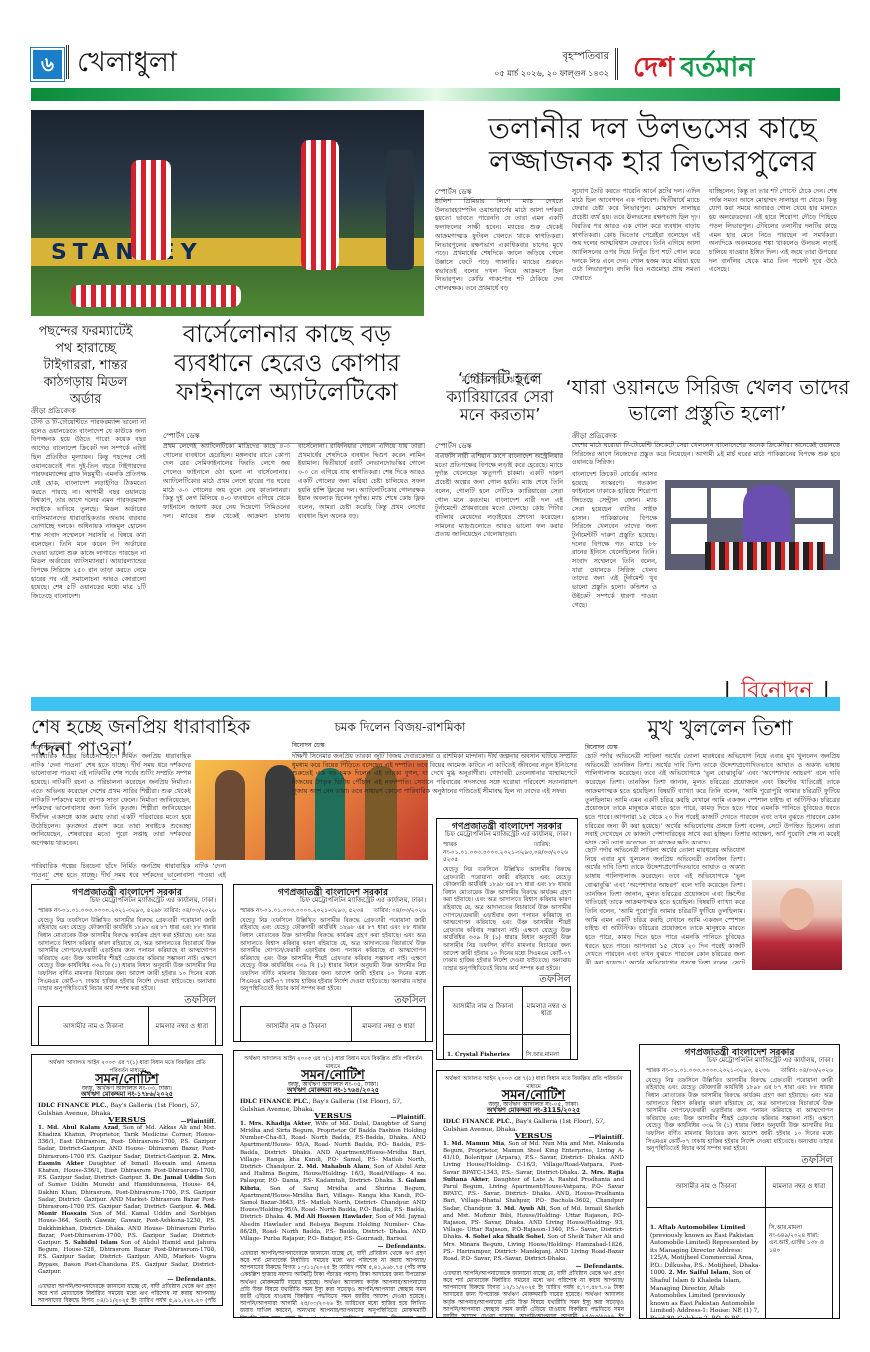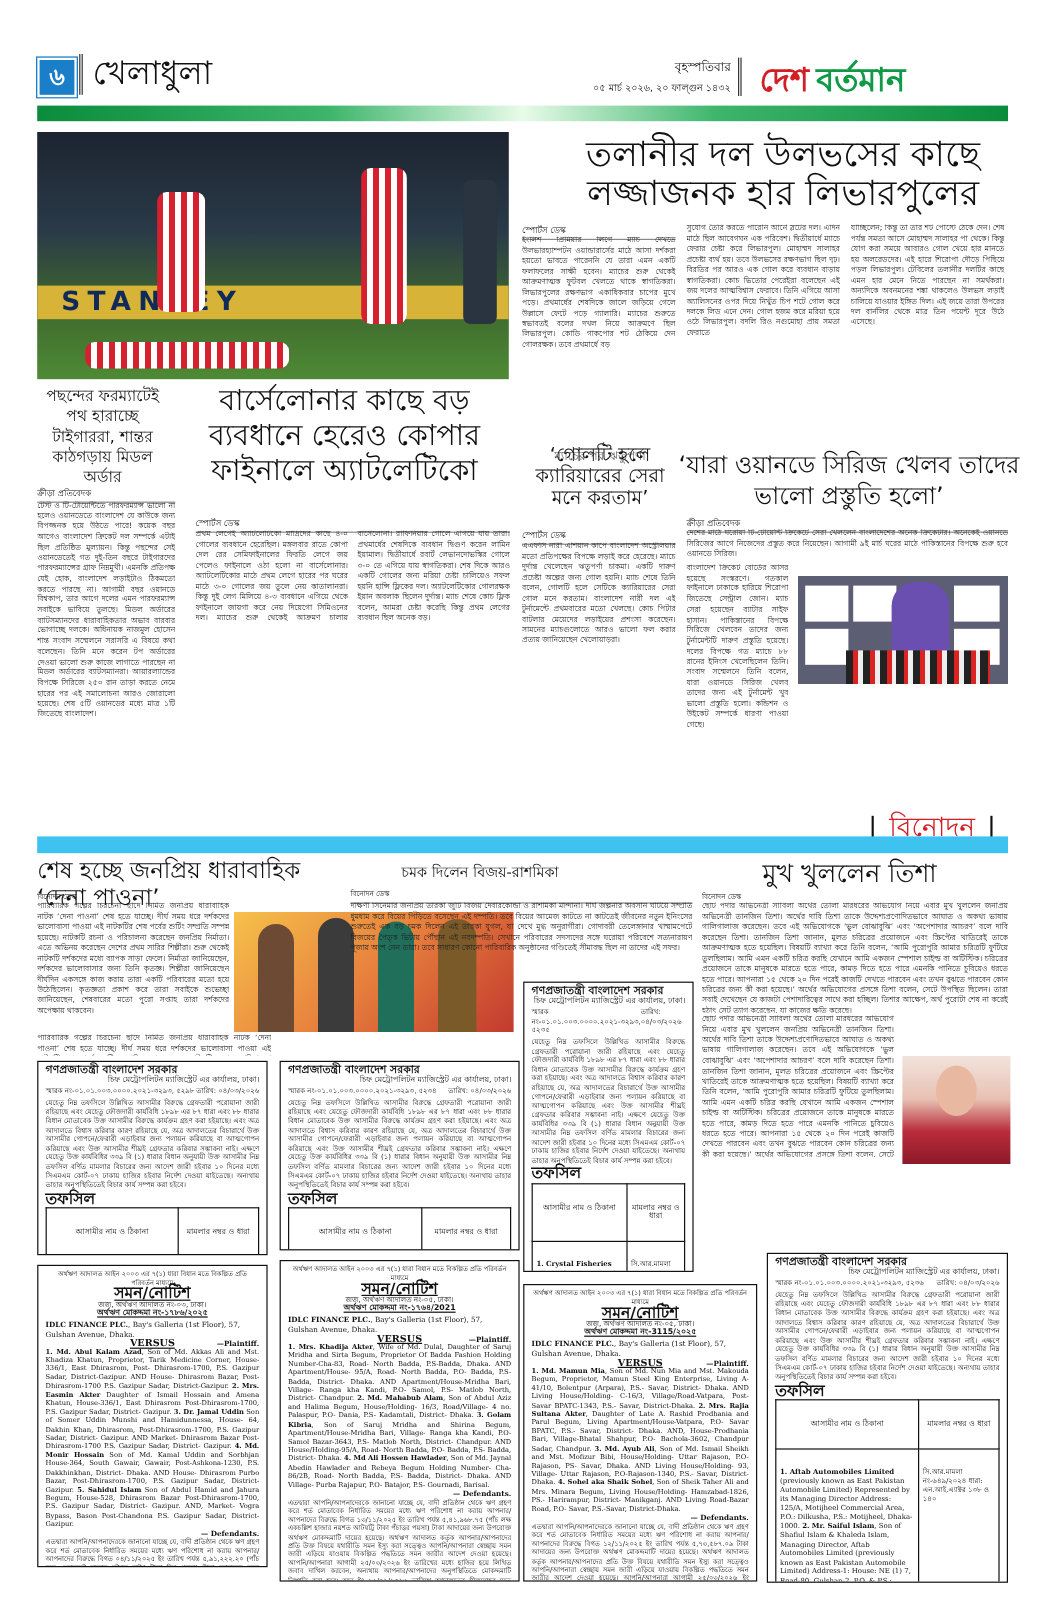--- a/index.html
+++ b/index.html
@@ -28,25 +28,25 @@
   .h-big { font-family: "DejaVu Sans", sans-serif; text-align: center; line-height: 1.15; }
   .byline { font-size: 7px; font-family: "DejaVu Sans", sans-serif; border-bottom: 1px solid #888; padding-bottom: 1px; }
   .body-text { font-size: 6.3px; line-height: 8.7px; text-align: justify; color: #222; overflow: hidden; font-family: "DejaVu Sans", sans-serif; }
 
   .cyan-bar { left: 31px; top: 697px; width: 809px; height: 14px; background: #3ec3f0; }
   .binodon { right: 30px; top: 672px; font-family: "DejaVu Sans", sans-serif; font-size: 22px; color: #d21f26; }
   .binodon .pipe { color: #111; margin: 0 10px; }
 
   
   .notice { border: 1.5px solid #111; padding: 4px 6px; font-size: 5.8px; line-height: 7.6px; overflow: hidden; font-family: "DejaVu Serif", serif; }
-  .notice .gov { text-align: left; font-size: 9px; font-weight: bold; font-family: "DejaVu Sans", sans-serif; }
+  .notice .gov { text-align: center; font-size: 9px; font-weight: bold; font-family: "DejaVu Sans", sans-serif; }
   .notice .office { text-align: right; font-size: 6.5px; font-family: "DejaVu Sans", sans-serif; margin-bottom: 3px; }
   .notice .refline { display: flex; justify-content: space-between; font-size: 5.8px; font-family: "DejaVu Sans", sans-serif; margin-bottom: 2px; }
   .notice .para { text-align: justify; font-family: "DejaVu Sans", sans-serif; }
-  .notice .sched { text-align: left; font-weight: bold; font-size: 13px; margin: 3px 0; font-family: "DejaVu Sans", sans-serif; }
+  .notice .sched { text-align: right; font-weight: normal; font-size: 10px; margin: 3px 0; font-family: "DejaVu Sans", sans-serif; }
   .notice table { width: 100%; border-collapse: collapse; }
   .notice th, .notice td { border: 1px solid #111; padding: 16px 3px; vertical-align: top; font-size: 5.8px; }
   .notice th { font-family: "DejaVu Sans", sans-serif; font-weight: normal; font-size: 6.5px; }
   .summon .top-line { text-align: center; font-family: "DejaVu Sans", sans-serif; font-size: 5.5px; }
   .summon .title { text-align: center; font-family: "DejaVu Sans", sans-serif; font-size: 13px; font-weight: bold; text-decoration: underline; margin: 1px 0; }
   .summon .court { text-align: center; font-family: "DejaVu Sans", sans-serif; font-size: 6px; }
   .summon .case { text-align: center; font-family: "DejaVu Sans", sans-serif; font-size: 6.5px; font-weight: bold; text-decoration: underline; margin-bottom: 2px; }
   .summon .plaintiff { font-size: 6px; }
   .summon .versus { text-align: center; font-weight: bold; font-size: 8px; text-decoration: underline; position: relative; }
   .summon .versus .pl { position: absolute; right: 0; top: 1px; font-size: 6px; text-decoration: none; }
@@ -121,21 +121,21 @@
   <div style="position:absolute;left:70px;top:5px;width:30px;height:95px;background:#3b3b3b;border-radius:15px 15px 0 0;"></div>
   <div style="position:absolute;left:120px;top:8px;width:30px;height:92px;background:#1f6f5a;border-radius:15px 15px 0 0;"></div>
   <div style="position:absolute;left:170px;top:6px;width:32px;height:94px;background:#7b5a2a;border-radius:15px 15px 0 0;"></div>
 </div>
 <div class="abs body-text" style="left:31px;top:862px;width:195px;height:18px;">পারিবারিক গল্পের চিরচেনা ছাঁদে নির্মিত জনপ্রিয় ধারাবাহিক নাটক ‘দেনা পাওনা’ শেষ হতে যাচ্ছে। দীর্ঘ সময় ধরে দর্শকদের ভালোবাসা পাওয়া এই নাটকটির শেষ পর্বের শুটিং সম্প্রতি সম্পন্ন হয়েছে। নাটকটি রচনা ও পরিচালনা করেছেন জনপ্রিয় নির্মাতা। এতে অভিনয় করেছেন দেশের প্রথম সারির শিল্পীরা। শুরু থেকেই নাটকটি দর্শকদের মধ্যে ব্যাপক সাড়া ফেলে। নির্মাতা জানিয়েছেন, দর্শকদের ভালোবাসার জন্য তিনি কৃতজ্ঞ। শিল্পীরা জানিয়েছেন দীর্ঘদিন একসঙ্গে কাজ করায় তারা একটি পরিবারের মতো হয়ে উঠেছিলেন। কৃতজ্ঞতা প্রকাশ করে তারা সবাইকে শুভেচ্ছা জানিয়েছেন, শেষবারের মতো পুরো সপ্তাহ তারা দর্শকদের অপেক্ষায় থাকবেন।</div>
 
 <div class="abs" style="left:305px;top:718px;width:190px;text-align:center;font-size:12px;font-family:'DejaVu Sans',sans-serif;">চমক দিলেন বিজয়-রাশমিকা</div>
 <div class="abs byline" style="left:292px;top:740px;width:285px;font-size:6px;">বিনোদন ডেস্ক</div>
 <div class="abs body-text" style="left:292px;top:752px;width:285px;height:58px;">দক্ষিণী সিনেমার জনপ্রিয় তারকা জুটি বিজয় দেবারকোন্ডা ও রাশমিকা মান্দানা। দীর্ঘ জল্পনার অবসান ঘটিয়ে সম্প্রতি ধুমধাম করে বিয়ের পিঁড়িতে বসেছেন এই দম্পতি। তবে বিয়ের আমেজ কাটতে না কাটতেই জীবনের নতুন ইনিংসের শুরুতেই এক বড় চমক দিলেন এই তারকা যুগল, যা দেখে মুগ্ধ অনুরাগীরা। গোদাবরী তেলেঙ্গানার খাম্মামপেটে বিজয়ের পৈতৃক ভিটায় পৌঁছান এই নবদম্পতি। সেখানে পরিবারের সদস্যদের সঙ্গে ঘরোয়া পরিবেশে সত্যনারায়ণ পূজায় অংশ নেন তারা। তবে সাধারণ কোনো পারিবারিক অনুষ্ঠানের গণ্ডিতেই সীমাবদ্ধ ছিল না তাদের এই সফর।</div>
 
-<div class="abs h-big" style="left:588px;top:716px;width:240px;font-size:21px;">মুখ খুললেন তিশা</div>
+<div class="abs h-big" style="left:600px;top:716px;width:240px;font-size:21px;">মুখ খুললেন তিশা</div>
 <div class="abs" style="left:585px;top:742px;font-size:6px;font-family:'DejaVu Sans',sans-serif;">বিনোদন ডেস্ক</div>
 <div class="abs body-text" style="left:585px;top:752px;width:255px;height:92px;">ছোট পর্দার অভিনেত্রী সাবিলা অর্থের তোলা মারধরের অভিযোগ নিয়ে এবার মুখ খুললেন জনপ্রিয় অভিনেত্রী তানজিন তিশা। অর্থের দাবি তিশা তাকে উদ্দেশ্যপ্রণোদিতভাবে আঘাত ও অকথ্য ভাষায় গালিগালাজ করেছেন। তবে এই অভিযোগকে ‘ভুল বোঝাবুঝি’ এবং ‘অপেশাদার আচরণ’ বলে দাবি করেছেন তিশা। তানজিন তিশা জানান, মূলত চরিত্রের প্রয়োজনে এবং স্ক্রিপ্টের খাতিরেই তাকে আক্রমণাত্মক হতে হয়েছিল। বিষয়টি ব্যাখ্যা করে তিনি বলেন, ‘আমি পুরোপুরি আমার চরিত্রটি ফুটিয়ে তুলছিলাম। আমি এমন একটি চরিত্র করছি যেখানে আমি একজন স্পেশাল চাইল্ড বা অটিস্টিক। চরিত্রের প্রয়োজনে তাকে মানুষকে মারতে হতে পারে, কামড় দিতে হতে পারে এমনকি পানিতে চুবিয়েও ধরতে হতে পারে। আপনারা ১৫ থেকে ২০ দিন পরেই কাজটি দেখতে পারবেন এবং তখন বুঝতে পারবেন কোন চরিত্রের জন্য কী করা হয়েছে।’ অর্থের অভিযোগের প্রসঙ্গে তিশা বলেন, সেটে উপস্থিত ছিলেন। তারা সবাই দেখেছেন যে কাজটা পেশাদারিত্বের সাথে করা হচ্ছিল। তিশার আক্ষেপ, অর্থ পুরোটা শেষ না করেই হঠাৎ সেট ত্যাগ করেছেন, যা কাজের ক্ষতি করেছে।</div>
 <div class="abs body-text" style="left:585px;top:846px;width:160px;height:118px;">ছোট পর্দার অভিনেত্রী সাবিলা অর্থের তোলা মারধরের অভিযোগ নিয়ে এবার মুখ খুললেন জনপ্রিয় অভিনেত্রী তানজিন তিশা। অর্থের দাবি তিশা তাকে উদ্দেশ্যপ্রণোদিতভাবে আঘাত ও অকথ্য ভাষায় গালিগালাজ করেছেন। তবে এই অভিযোগকে ‘ভুল বোঝাবুঝি’ এবং ‘অপেশাদার আচরণ’ বলে দাবি করেছেন তিশা। তানজিন তিশা জানান, মূলত চরিত্রের প্রয়োজনে এবং স্ক্রিপ্টের খাতিরেই তাকে আক্রমণাত্মক হতে হয়েছিল। বিষয়টি ব্যাখ্যা করে তিনি বলেন, ‘আমি পুরোপুরি আমার চরিত্রটি ফুটিয়ে তুলছিলাম। আমি এমন একটি চরিত্র করছি যেখানে আমি একজন স্পেশাল চাইল্ড বা অটিস্টিক। চরিত্রের প্রয়োজনে তাকে মানুষকে মারতে হতে পারে, কামড় দিতে হতে পারে এমনকি পানিতে চুবিয়েও ধরতে হতে পারে। আপনারা ১৫ থেকে ২০ দিন পরেই কাজটি দেখতে পারবেন এবং তখন বুঝতে পারবেন কোন চরিত্রের জন্য কী করা হয়েছে।’ অর্থের অভিযোগের প্রসঙ্গে তিশা বলেন, সেটে উপস্থিত ছিলেন। তারা সবাই দেখেছেন যে কাজটা পেশাদারিত্বের সাথে করা হচ্ছিল। তিশার আক্ষেপ, অর্থ পুরোটা শেষ না করেই হঠাৎ সেট ত্যাগ করেছেন, যা কাজের ক্ষতি করেছে।</div>
 <div class="abs photo" style="left:752px;top:880px;width:90px;height:90px;background:linear-gradient(180deg,#f1e3dc,#e8c1b3 40%,#b92b3a 70%,#8d1a29);">
   <div style="position:absolute;left:28px;top:8px;width:34px;height:42px;background:#e8b9a0;border-radius:50%;"></div>
 </div>
 
 <div class="abs notice" style="left:31px;top:884px;width:192px;height:162px;">
   <div class="gov">গণপ্রজাতন্ত্রী বাংলাদেশ সরকার</div>
   <div class="office">চিফ মেট্রোপলিটন ম্যাজিস্ট্রেট এর কার্যালয়, ঢাকা।</div>
@@ -242,21 +242,21 @@
   <div class="defs"><b>1. Md. Abul Kalam Azad</b>, Son of Md. Akkas Ali and Mst. Khadiza Khatun, Proprietor, Tarik Medicine Corner, House-336/1, East Dhirasrom, Post- Dhirasrom-1700, P.S. Gazipur Sadar, District-Gazipur. AND House- Dhirasrom Bazar, Post-Dhirasrom-1700 P.S. Gazipur Sadar, District-Gazipur. <b>2. Mrs. Easmin Akter</b> Daughter of Ismail Hossain and Amena Khatun, House-336/1, East Dhirasrom Post-Dhirasrom-1700, P.S. Gazipur Sadar, District- Gazipur. <b>3. Dr. Jamal Uddin</b> Son of Somer Uddin Munshi and Hamidunnessa, House- 64, Dakhin Khan, Dhirasrom, Post-Dhirasrom-1700, P.S. Gazipur Sadar, District- Gazipur. AND Market- Dhirasrom Bazar Post-Dhirasrom-1700 P.S. Gazipur Sadar, District- Gazipur. <b>4. Md. Monir Hossain</b> Son of Md. Kamal Uddin and Sorbhjan House-364, South Gawair, Gawair, Post-Ashkona-1230, P.S. Dakkhinkhan, District- Dhaka. AND House- Dhirasrom Purbo Bazar, Post-Dhirasrom-1700, P.S. Gazipur Sadar, District- Gazipur. <b>5. Sahidul Islam</b> Son of Abdul Hamid and Jahura Begum, House-528, Dhirasrom Bazar Post-Dhirasrom-1700, P.S. Gazipur Sadar, District- Gazipur. AND, Market- Vogra Bypass, Bason Post-Chandona P.S. Gazipur Sadar, District- Gazipur.</div>
   <div class="dlabel">— Defendants.</div>
   <div class="para defs">এতদ্বারা আপনি/আপনাদেরকে জানানো যাচ্ছে যে, বাদী প্রতিষ্ঠান থেকে ঋণ গ্রহণ করে শর্ত মোতাবেক নির্ধারিত সময়ের মধ্যে ঋণ পরিশোধ না করায় আপনার/আপনাদের বিরুদ্ধে বিগত ০৪/১১/২০২৫ ইং তারিখ পর্যন্ত ৫,৯১,২২২.২০ (পাঁচ লক্ষ একানব্বই হাজার দুইশত বাইশ টাকা বিশ পয়সা) টাকা আদায়ের জন্য উপরোক্ত অর্থঋণ মোকদ্দমাটি দায়ের হয়েছে। অর্থঋণ আদালত কর্তৃক আপনার/আপনাদের প্রতি উক্ত বিষয়ে যথারীতি সমন ইস্যু করা সত্ত্বেও আপনি/আপনারা স্বেচ্ছায় সমন জারী এড়িয়ে যাওয়ায় বিকল্পিত পদ্ধতিতে সমন জারীর আদেশ দেওয়া হয়েছে। আপনি/আপনারা আগামী ২২/০৩/২০২৬ ইং তারিখের মধ্যে হাজির হয়ে লিখিত জবাব দাখিল করবেন, অন্যথায় আপনার/আপনাদের অনুপস্থিতিতে অর্থঋণ আদালত আইন, ২০০৩-এর বিধান মোতাবেক মোকদ্দমাটি নিষ্পত্তি করা হবে। অদ্য ইং ২৬/০২/২০২৬ তারিখে আদালতের সীলমোহর মতে দেওয়া গেল।</div>
 
 </div>
 
 <div class="abs notice summon" style="left:233px;top:1050px;width:200px;height:268px;">
   <div class="top-line">অর্থঋণ আদালত আইন ২০০৩ এর ৭(১) ধারা বিধান মতে বিকল্পিত প্রতি পরিবর্তন মাধ্যমে</div>
   <div class="title">সমন/নোটিশ</div>
   <div class="court">জজ, অর্থঋণ আদালত নং-০৫, ঢাকা।</div>
-  <div class="case">অর্থঋণ মোকদ্দমা নং-১৭৬৪/2021</div>
+  <div class="case">অর্থঋণ মোকদ্দমা নং-১৭৬৪/২০২৫</div>
   <div class="plaintiff"><b>IDLC FINANCE PLC.</b>, Bay's Galleria (1st Floor), 57, Gulshan Avenue, Dhaka.</div>
   <div class="versus"><span>VERSUS</span><span class="pl">—Plaintiff.</span></div>
   <div class="defs"><b>1. Mrs. Khadija Akter</b>, Wife of Md. Dulal, Daughter of Saruj Mridha and Sirta Begum, Proprietor Of Badda Fashion Holding Number-Cha-83, Road- North Badda, P.S-Badda, Dhaka. AND Apartment/House- 95/A, Road- North Badda, P.O- Badda, P.S- Badda, District- Dhaka. AND Apartment/House-Mridha Bari, Village- Ranga kha Kandi, P.O- Samol, P.S- Matlob North, District- Chandpur. <b>2. Md. Mahabub Alam</b>, Son of Abdul Aziz and Halima Begum, House/Holding- 16/3, Road/Village- 4 no. Palaspur, P.O- Dania, P.S- Kadamtali, District- Dhaka. <b>3. Golam Kibria</b>, Son of Saruj Mridha and Shirina Begum, Apartment/House-Mridha Bari, Village- Ranga kha Kandi, P.O-Samol Bazar-3643, P.S- Matlob North, District- Chandpur. AND House/Holding-95/A, Road- North Badda, P.O- Badda, P.S- Badda, District- Dhaka. <b>4. Md Ali Hossen Hawlader</b>, Son of Md. Jaynal Abedin Hawlader and Rebeya Begum Holding Number- Cha-86/2B, Road- North Badda, P.S- Badda, District- Dhaka. AND Village- Purba Rajapur, P.O- Batajor, P.S- Gournadi, Barisal.</div>
   <div class="dlabel">— Defendants.</div>
   <div class="para defs">এতদ্বারা আপনি/আপনাদেরকে জানানো যাচ্ছে যে, বাদী প্রতিষ্ঠান থেকে ঋণ গ্রহণ করে শর্ত মোতাবেক নির্ধারিত সময়ের মধ্যে ঋণ পরিশোধ না করায় আপনার/আপনাদের বিরুদ্ধে বিগত ১৩/১১/২০২৫ ইং তারিখ পর্যন্ত ৫,৪১,৯৬৮.৭৫ (পাঁচ লক্ষ একচল্লিশ হাজার নয়শত আটষট্টি টাকা পঁচাত্তর পয়সা) টাকা আদায়ের জন্য উপরোক্ত অর্থঋণ মোকদ্দমাটি দায়ের হয়েছে। অর্থঋণ আদালত কর্তৃক আপনার/আপনাদের প্রতি উক্ত বিষয়ে যথারীতি সমন ইস্যু করা সত্ত্বেও আপনি/আপনারা স্বেচ্ছায় সমন জারী এড়িয়ে যাওয়ায় বিকল্পিত পদ্ধতিতে সমন জারীর আদেশ দেওয়া হয়েছে। আপনি/আপনারা আগামী ২৫/০৩/২০২৬ ইং তারিখের মধ্যে হাজির হয়ে লিখিত জবাব দাখিল করবেন, অন্যথায় আপনার/আপনাদের অনুপস্থিতিতে মোকদ্দমাটি নিষ্পত্তি করা হবে। অদ্য ইং ২৬/০২/২০২৬ তারিখে আদালতের সীলমোহর মতে দেওয়া গেল।</div>
 
 </div>
 
 <div class="abs notice summon" style="left:436px;top:1070px;width:195px;height:248px;">
   <div class="top-line">অর্থঋণ আদালত আইন ২০০৩ এর ৭(১) ধারা বিধান মতে বিকল্পিত প্রতি পরিবর্তন মাধ্যমে</div>

